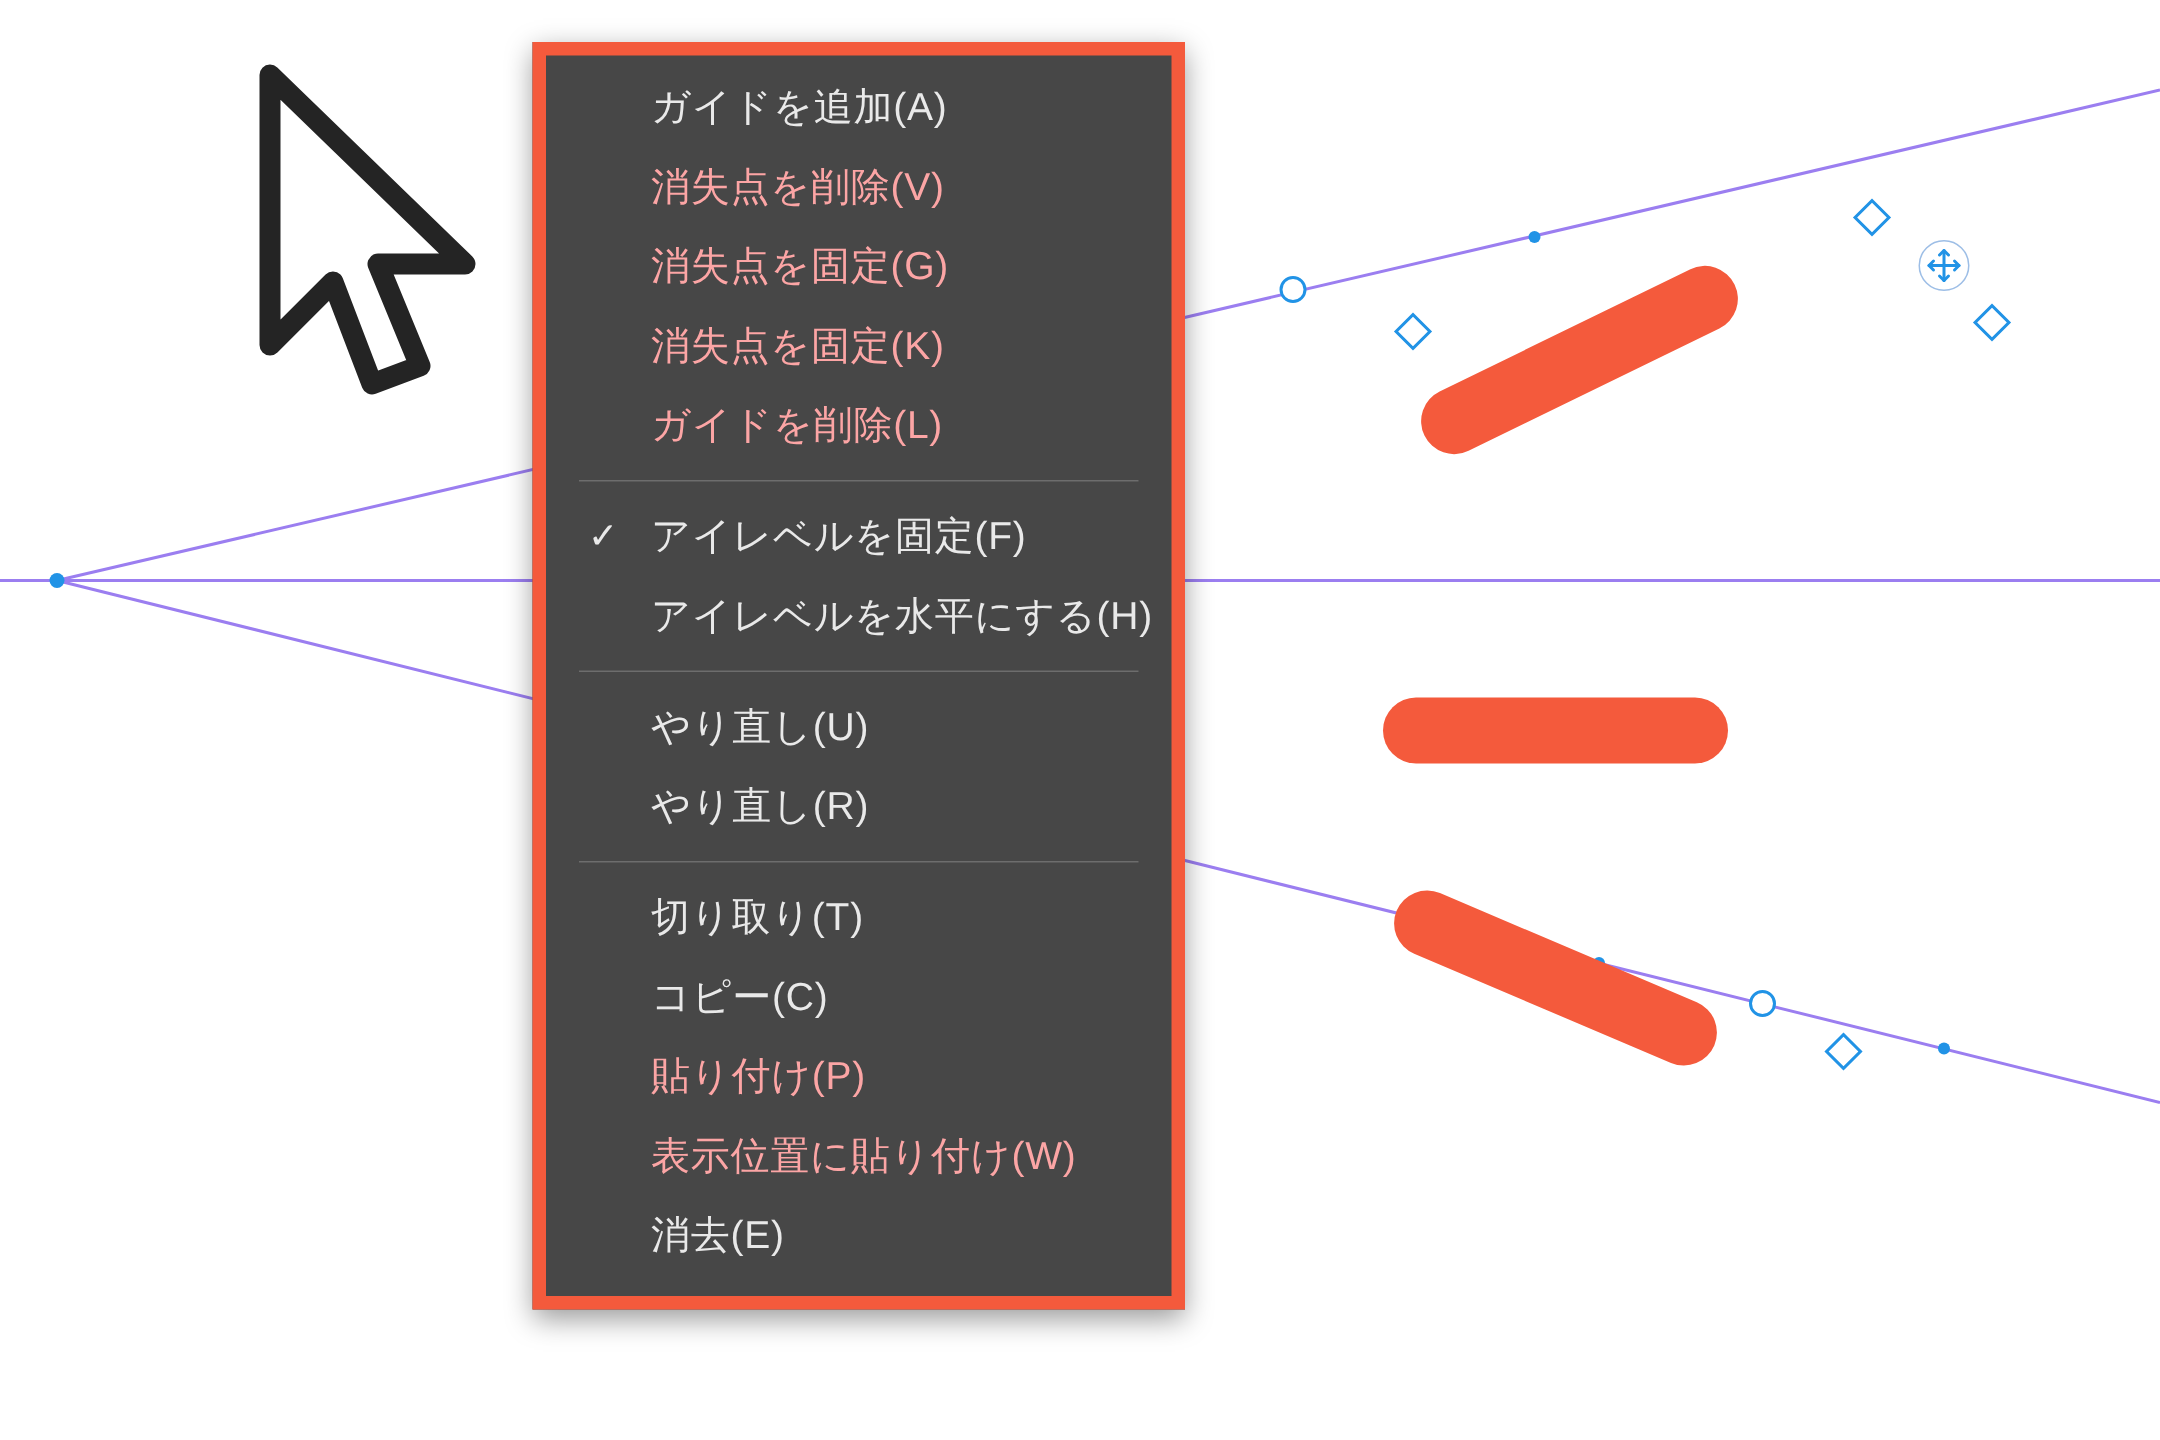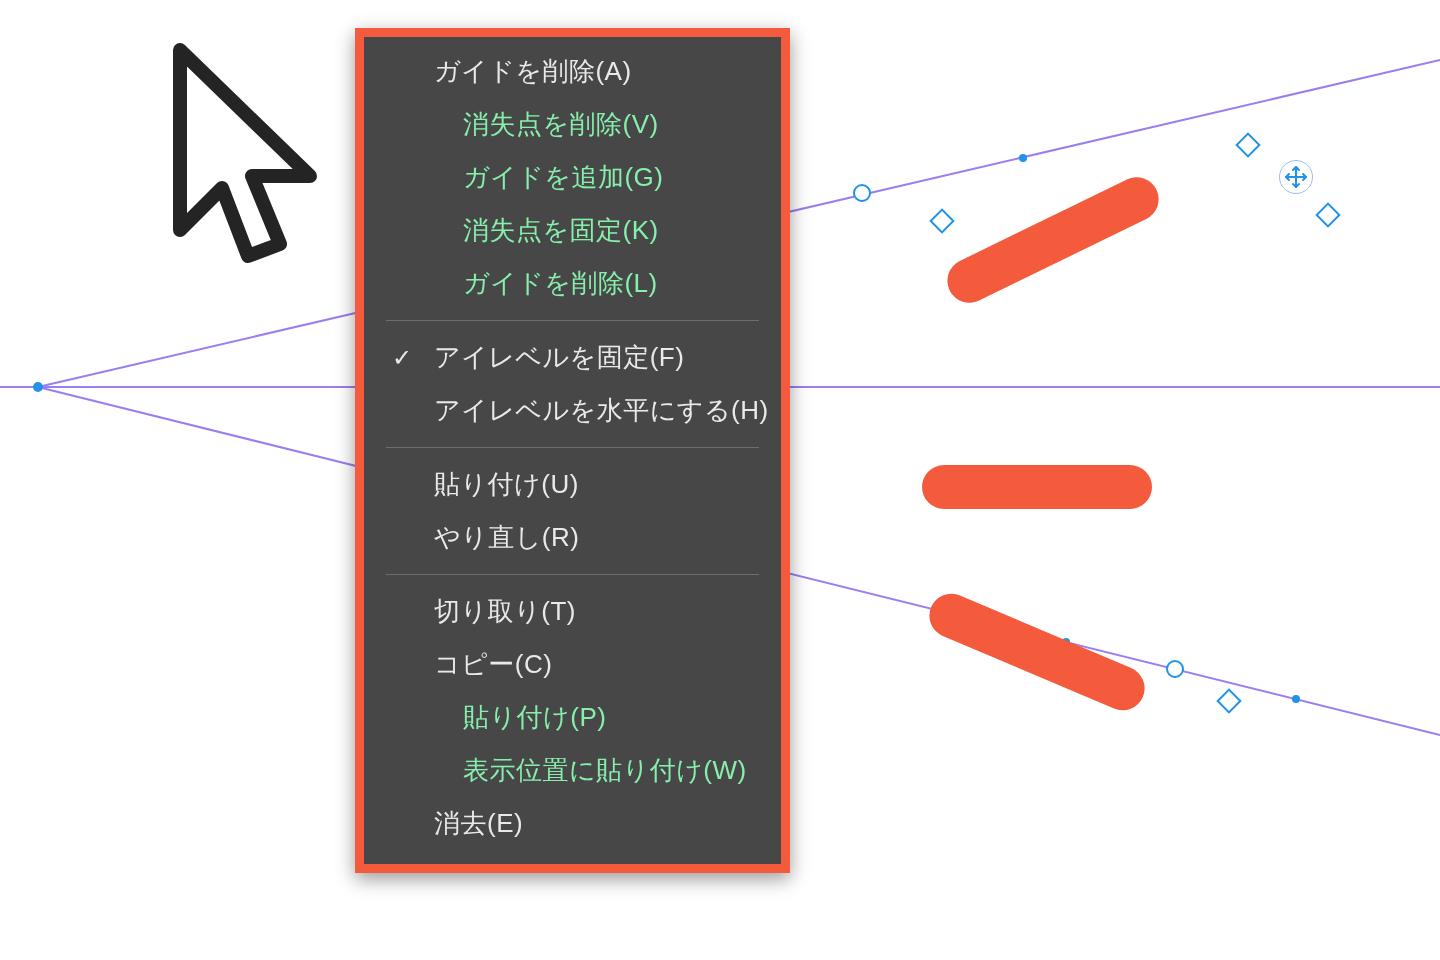--- a/index.html
+++ b/index.html
@@ -88,22 +88,21 @@
     white-space: nowrap;
     cursor: default;
   }
   .context-menu .item .check {
     position: absolute;
     left: 28px;
     font-size: 24px;
     color: #e9e9e9;
   }
   .context-menu .item.disabled {
-    color: #86efac;
-    margin-left: 29px;
+    color: #fca5a5;
   }
   .context-menu .sep {
     height: 1px;
     background: #6d6d6d;
     margin: 10px 22px;
   }
 
   
   .cursor-annot {
     position: absolute;
@@ -170,30 +169,30 @@
              L82 158
              L108 226
              L140 214
              L112 146
              L170 146
              Z"></path>
   </g>
 </svg>
 
 <div class="context-menu" id="context-menu">
-    <div class="item">ガイドを削除(A)</div>
+    <div class="item">ガイドを追加(A)</div>
     <div class="item disabled">消失点を削除(V)</div>
-    <div class="item disabled">ガイドを追加(G)</div>
+    <div class="item disabled">消失点を固定(G)</div>
     <div class="item disabled">消失点を固定(K)</div>
     <div class="item disabled">ガイドを削除(L)</div>
     <div class="sep"></div>
     <div class="item"><span class="check">✓</span>アイレベルを固定(F)</div>
     <div class="item">アイレベルを水平にする(H)</div>
     <div class="sep"></div>
-    <div class="item">貼り付け(U)</div>
+    <div class="item">やり直し(U)</div>
     <div class="item">やり直し(R)</div>
     <div class="sep"></div>
     <div class="item">切り取り(T)</div>
     <div class="item">コピー(C)</div>
     <div class="item disabled">貼り付け(P)</div>
     <div class="item disabled">表示位置に貼り付け(W)</div>
     <div class="item">消去(E)</div>
   </div>
 
 </body></html>

